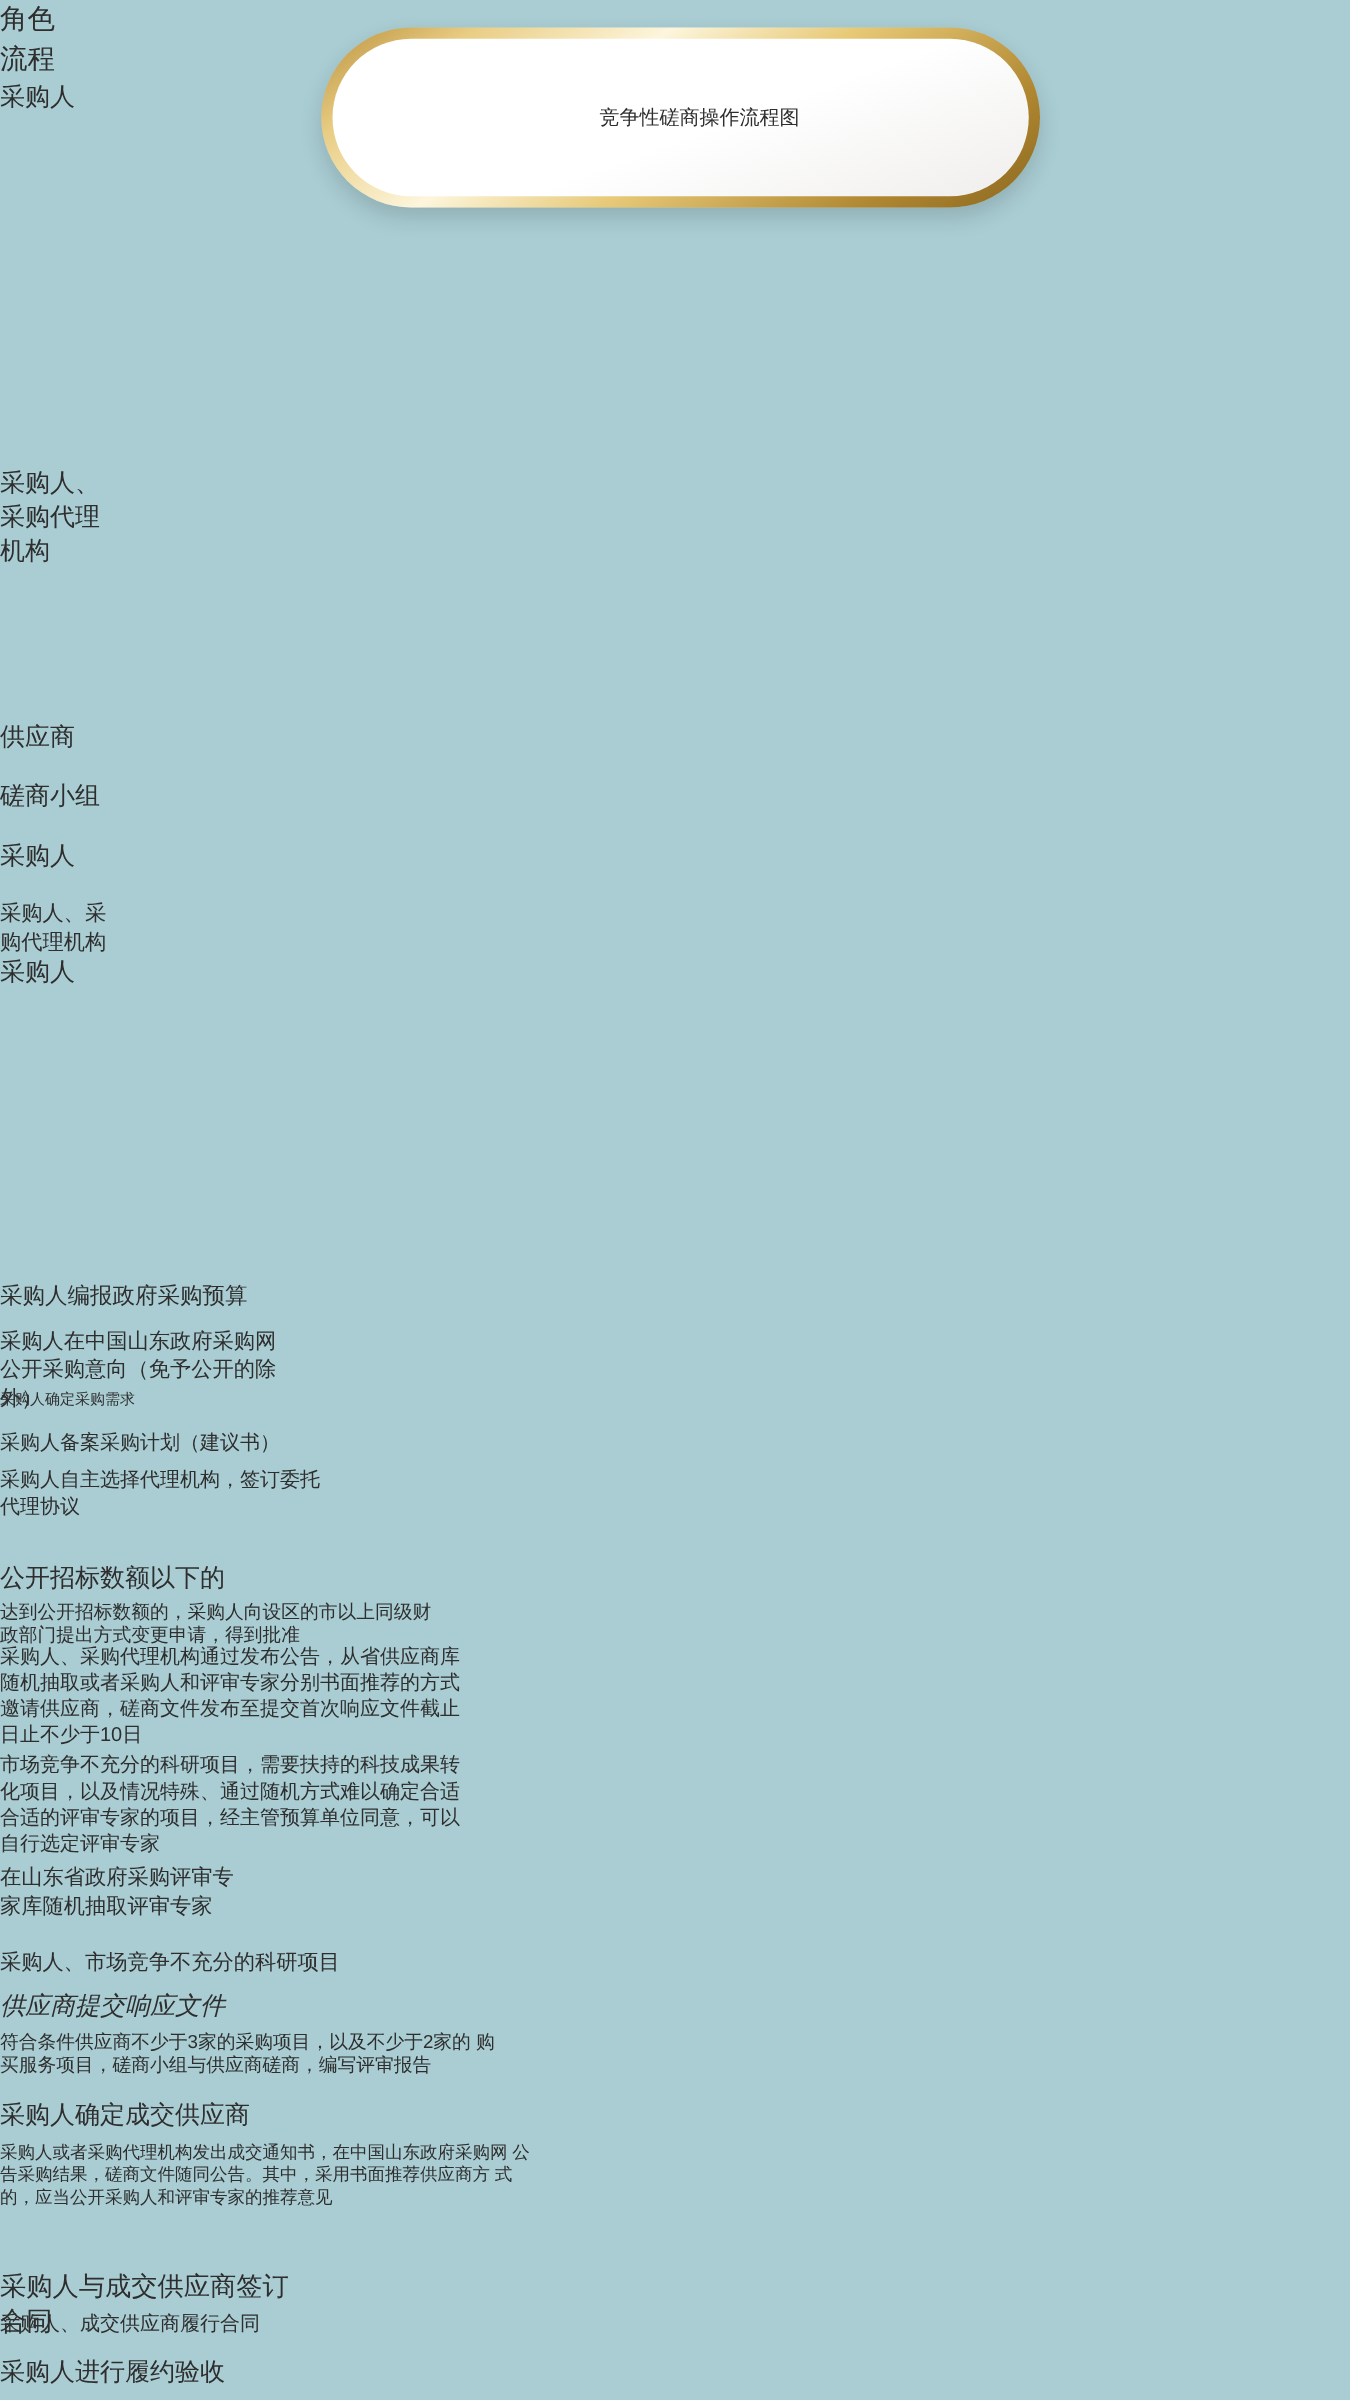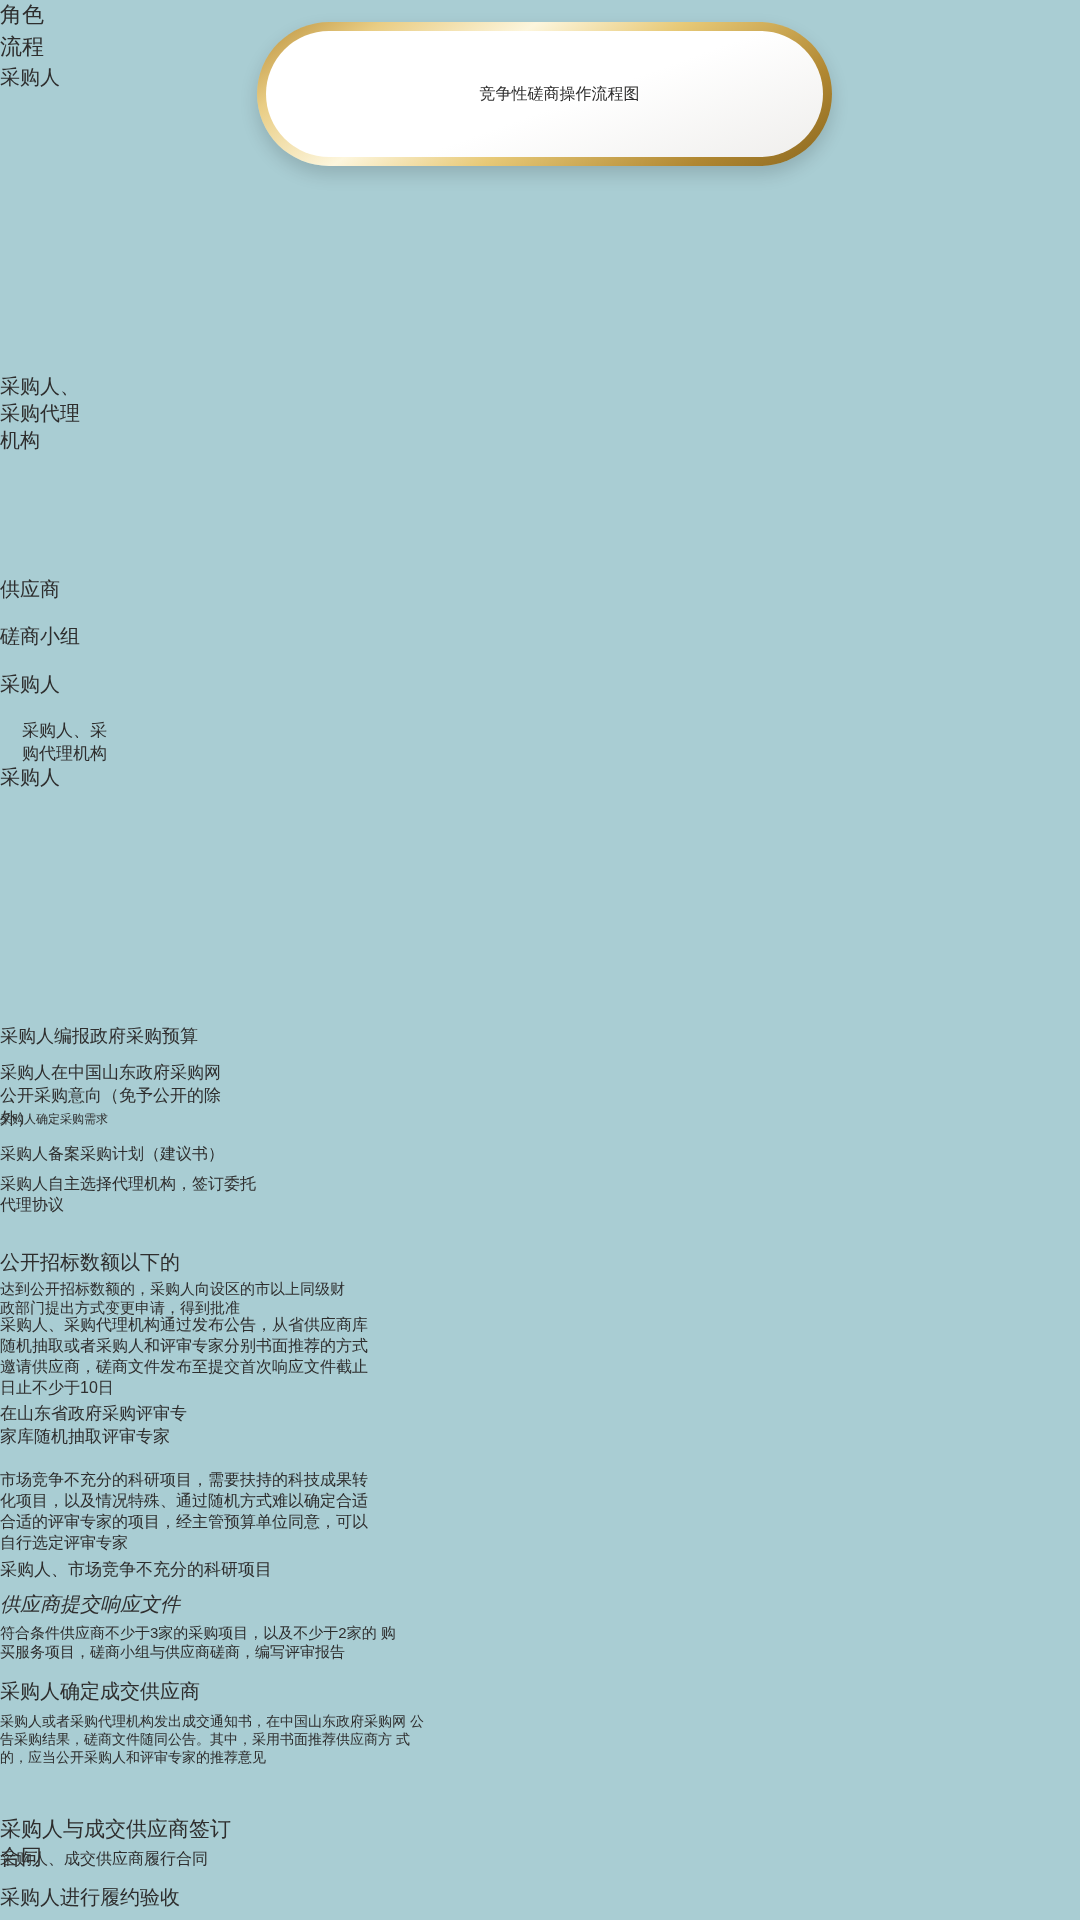--- a/index.html
+++ b/index.html
@@ -61,45 +61,45 @@
   <div class="bx" style="left:2px;top:26px;width:99px;height:32px;font-size:22px;">角色</div>
   <div class="bx process-header" style="left:281px;top:26px;width:473px;height:32px;font-size:22px;">流程</div>
 
   <div class="bx" style="left:2px;top:89px;width:99px;height:309px;font-size:20px;">采购人</div>
   <div class="bx" style="left:2px;top:435px;width:99px;height:203px;font-size:20px;">采购人、
 采购代理
 机构</div>
   <div class="bx" style="left:2px;top:748px;width:99px;height:47px;font-size:20px;">供应商</div>
   <div class="bx" style="left:2px;top:820px;width:99px;height:48px;font-size:20px;">磋商小组</div>
   <div class="bx" style="left:2px;top:893px;width:99px;height:48px;font-size:20px;">采购人</div>
-  <div class="bx" style="left:2px;top:961px;width:99px;height:45px;font-size:17px;padding-left:22px;">采购人、采
+  <div class="bx" style="left:2px;top:961px;width:99px;height:45px;font-size:17px;">采购人、采
 购代理机构</div>
   <div class="bx" style="left:2px;top:1033px;width:99px;height:260px;font-size:20px;">采购人</div>
 
   <div class="bx" style="left:374px;top:81px;width:217px;height:37px;font-size:18px;">采购人编报政府采购预算</div>
   <div class="bx top-align" style="left:363px;top:136px;width:238px;height:50px;font-size:17px;">采购人在中国山东政府采购网
 公开采购意向（免予公开的除
 外）</div>
   <div class="bx" style="left:376px;top:205px;width:215px;height:33px;font-size:12px;">采购人确定采购需求</div>
   <div class="bx" style="left:360px;top:260px;width:244px;height:30px;font-size:16px;">采购人备案采购计划（建议书）</div>
   <div class="bx" style="left:346px;top:311px;width:273px;height:35px;font-size:16px;">采购人自主选择代理机构，签订委托
 代理协议</div>
   <div class="bx" style="left:204px;top:375px;width:235px;height:31px;font-size:20px;margin-top:40px;">公开招标数额以下的</div>
   <div class="bx" style="left:536px;top:373px;width:352px;height:35px;font-size:15px;">达到公开招标数额的，采购人向设区的市以上同级财
 政部门提出方式变更申请，得到批准</div>
   <div class="bx" style="left:313px;top:461px;width:381px;height:87px;font-size:16px;">采购人、采购代理机构通过发布公告，从省供应商库
 随机抽取或者采购人和评审专家分别书面推荐的方式
 邀请供应商，磋商文件发布至提交首次响应文件截止
 日止不少于10日</div>
-  <div class="bx" style="left:208px;top:573px;width:200px;height:68px;font-size:17px;">在山东省政府采购评审专
-家库随机抽取评审专家</div>
   <div class="bx" style="left:438px;top:574px;width:386px;height:88px;font-size:16px;">市场竞争不充分的科研项目，需要扶持的科技成果转
 化项目，以及情况特殊、通过随机方式难以确定合适
 合适的评审专家的项目，经主管预算单位同意，可以
 自行选定评审专家</div>
+  <div class="bx" style="left:208px;top:573px;width:200px;height:68px;font-size:17px;">在山东省政府采购评审专
+家库随机抽取评审专家</div>
   <div class="bx" style="left:365px;top:712px;width:286px;height:33px;font-size:17px;">采购人、市场竞争不充分的科研项目</div>
   <div class="bx" style="left:392px;top:758px;width:231px;height:33px;font-size:20px;font-style:italic;">供应商提交响应文件</div>
   <div class="bx" style="left:301px;top:810px;width:409px;height:54px;font-size:15px;">符合条件供应商不少于3家的采购项目，以及不少于2家的
 购买服务项目，磋商小组与供应商磋商，编写评审报告</div>
   <div class="bx" style="left:393px;top:893px;width:231px;height:35px;font-size:20px;">采购人确定成交供应商</div>
   <div class="bx top-align" style="left:293px;top:948px;width:429px;height:62px;font-size:14px;">采购人或者采购代理机构发出成交通知书，在中国山东政府采购网
 公告采购结果，磋商文件随同公告。其中，采用书面推荐供应商方
 式的，应当公开采购人和评审专家的推荐意见</div>
   <div class="bx" style="left:393px;top:1028px;width:231px;height:34px;font-size:21px;margin-top:40px;">采购人与成交供应商签订合同</div>
   <div class="bx" style="left:393px;top:1082px;width:231px;height:35px;font-size:16px;">采购人、成交供应商履行合同</div>

